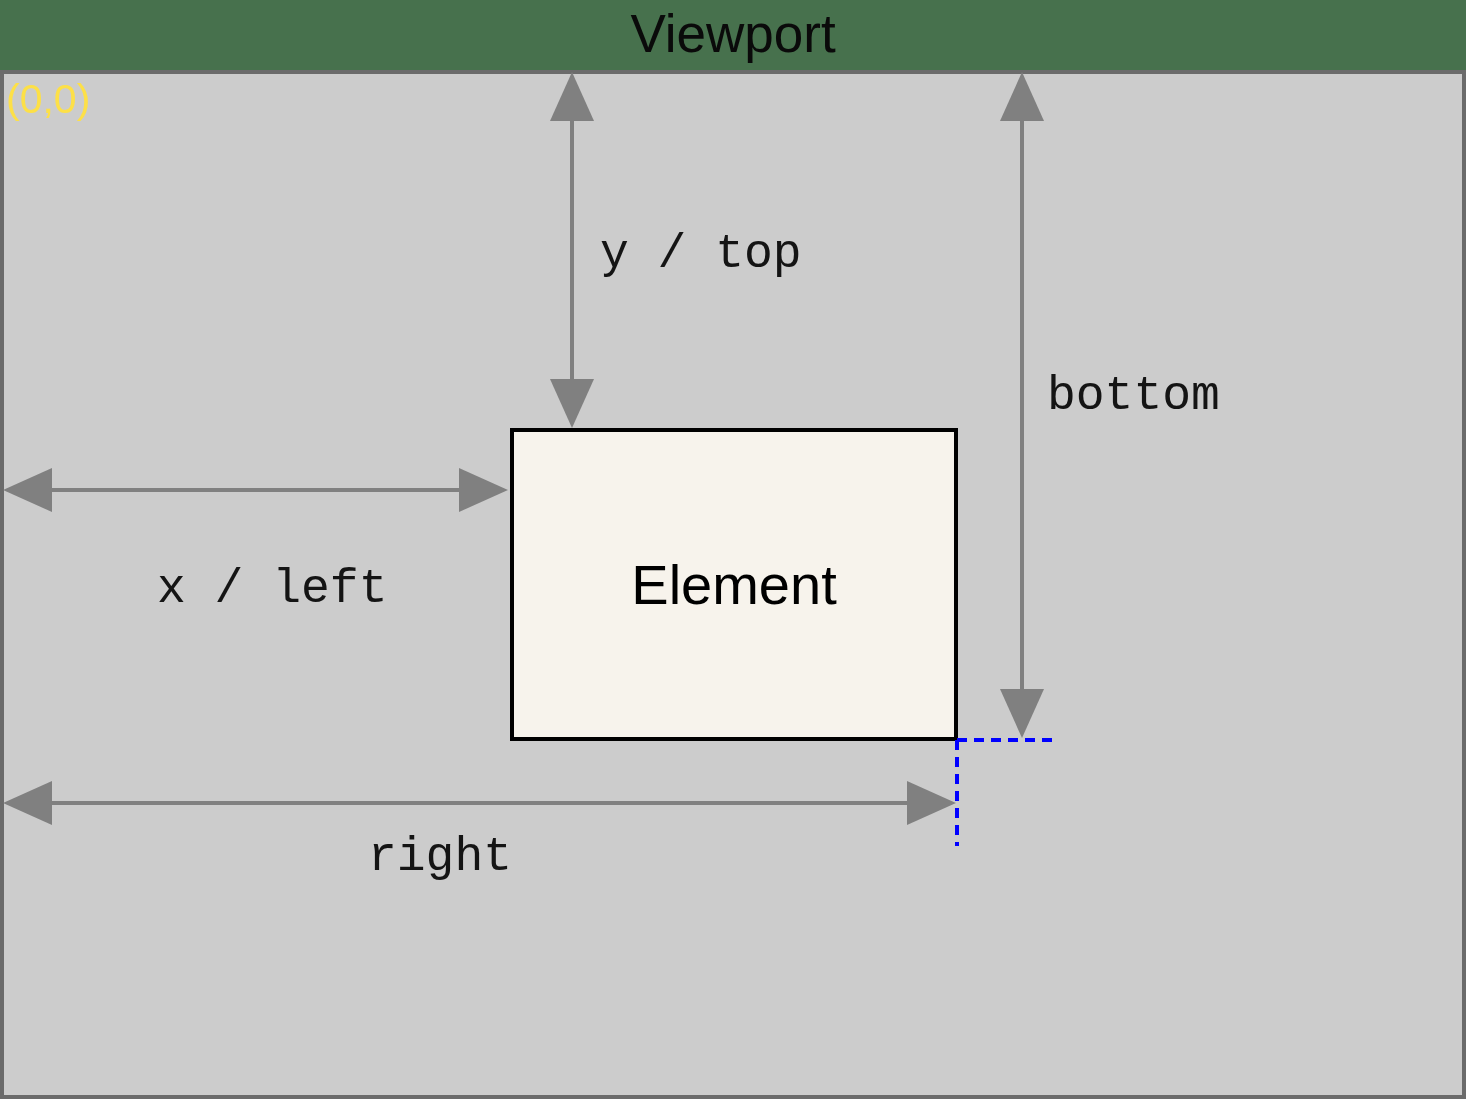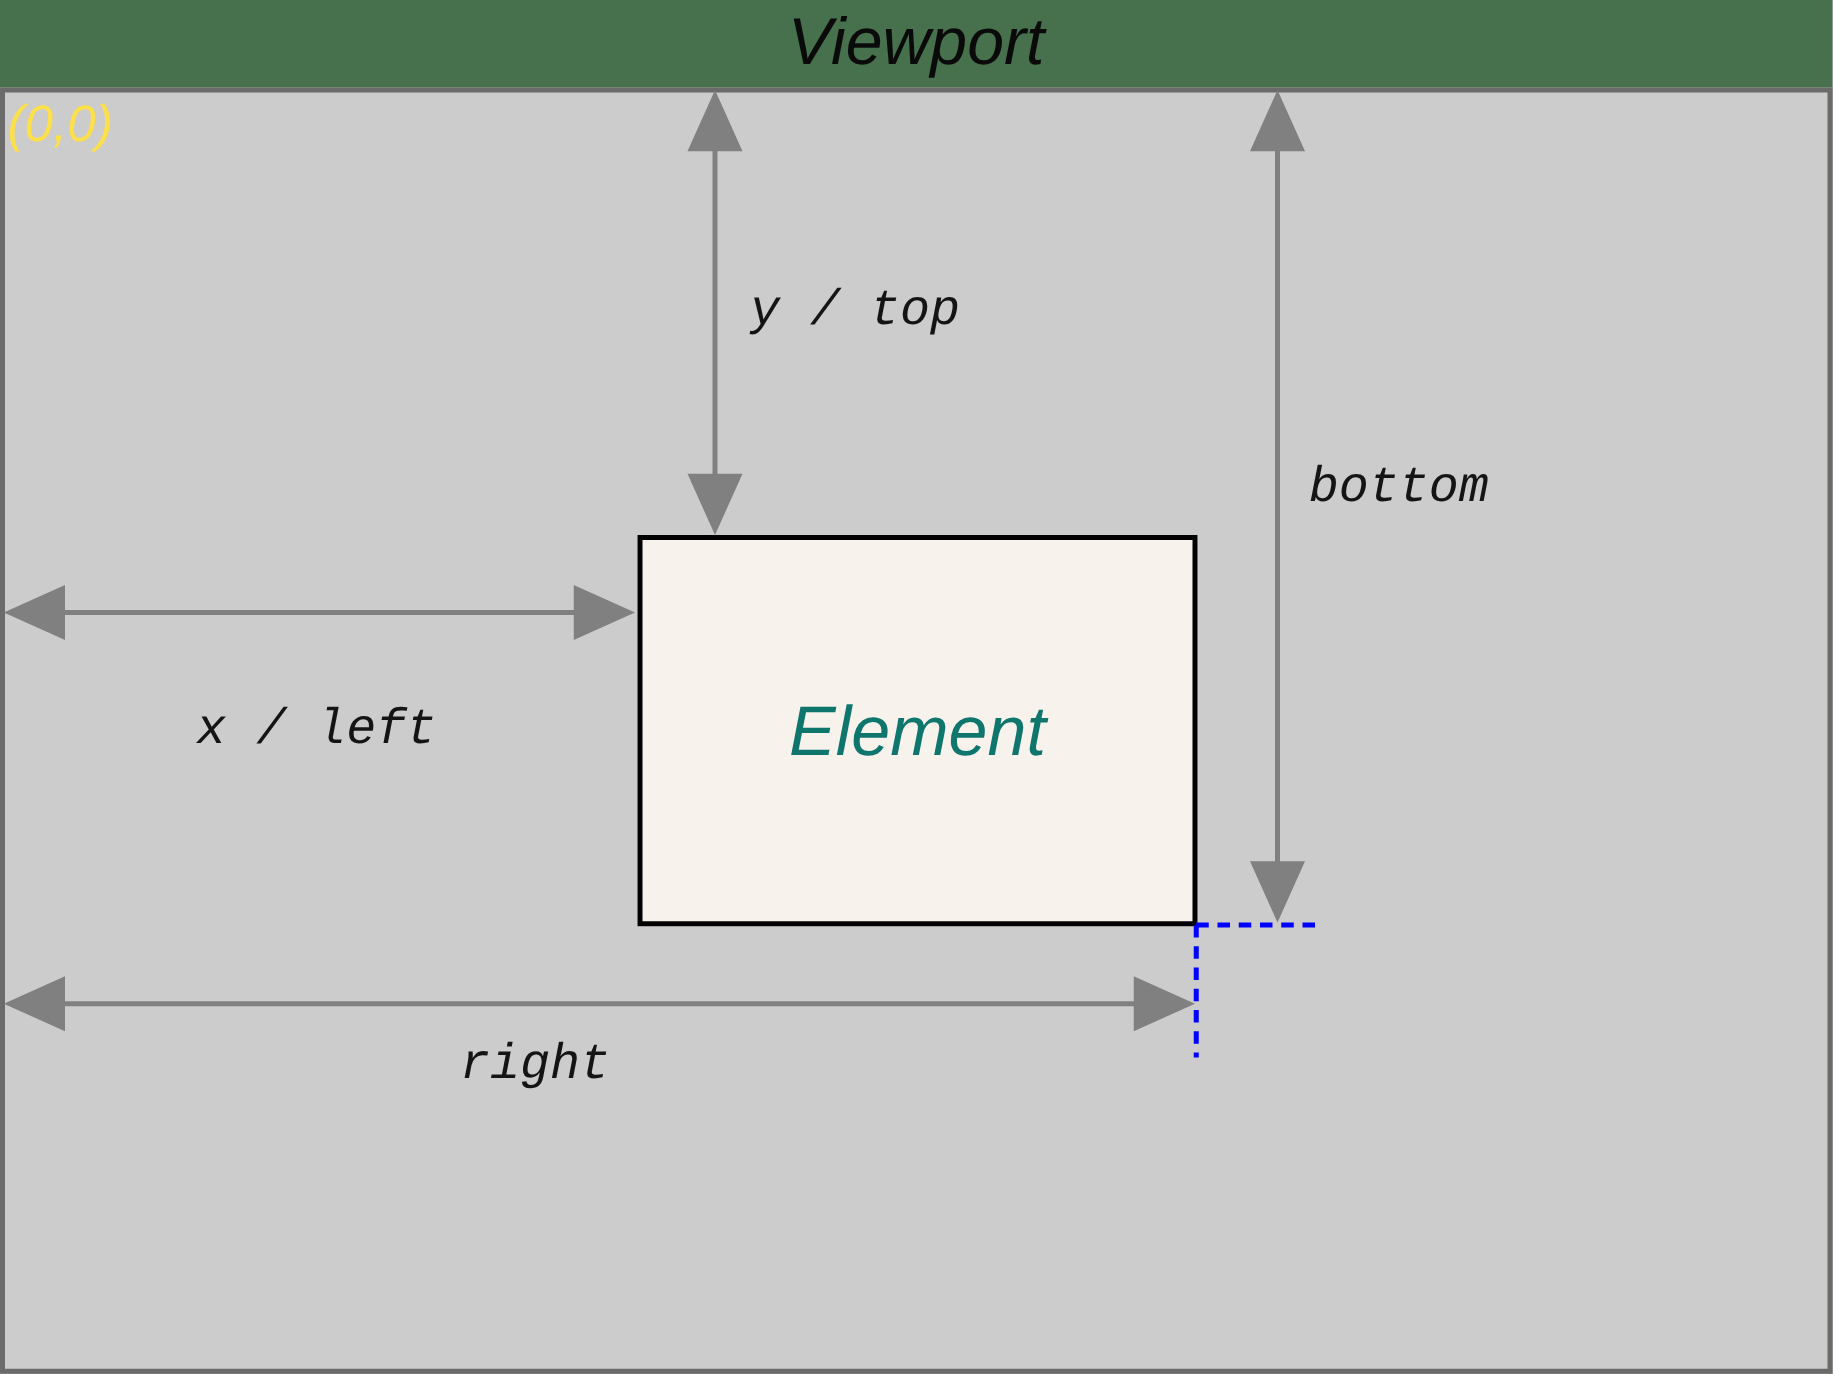--- a/index.html
+++ b/index.html
@@ -10,21 +10,20 @@
     width: 1466px;
     height: 1099px;
     position: relative;
     overflow: hidden;
     background: #47714d;
     font-family: "Liberation Sans", sans-serif;
   }
   .diagram {
     position: absolute;
     inset: 0;
-    font-style: italic;
   }
   .title {
     position: absolute;
     top: 0px;
     left: 0;
     width: 100%;
     text-align: center;
     font-size: 53px;
     font-weight: 500;
     color: #0a0a0a;
@@ -55,34 +54,34 @@
     height: 313px;
     box-sizing: border-box;
     background: #f7f3ec;
     border: 4px solid #000000;
     display: flex;
     align-items: center;
     justify-content: center;
   }
   .element-label {
     font-size: 56px;
-    color: #0f766e;
+    color: #000000;
     text-align: right;
   }
   .arrows-layer {
     position: absolute;
     left: 0;
     top: 0;
     width: 1466px;
     height: 1099px;
   }
   .mono-label {
     position: absolute;
     font-family: "Liberation Mono", monospace;
-    font-size: 40px;
+    font-size: 48px;
     color: #141414;
     white-space: pre;
     line-height: 1;
   }
   .label-y-top  { left: 600px;  top: 230px; }
   .label-x-left { left: 157px;  top: 517px; margin-top: 48px; }
   .label-bottom { left: 1047px; top: 372px; }
   .label-right  { left: 368px;  top: 833px; }
 </style>
 </head>

